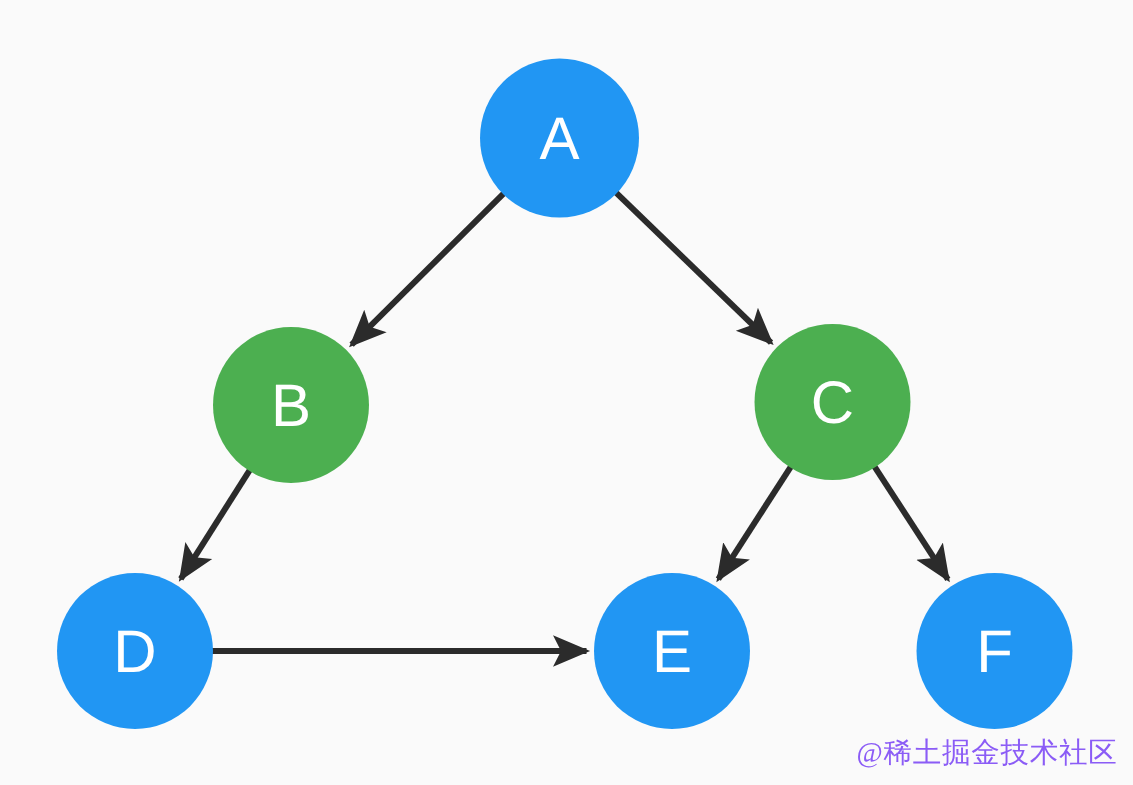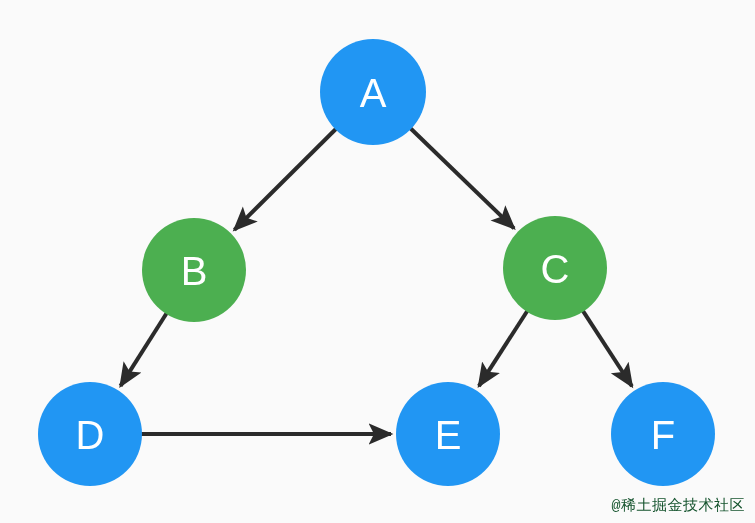--- a/index.html
+++ b/index.html
@@ -40,24 +40,24 @@
     text-anchor: middle;
     dominant-baseline: central;
     fill: #ffffff;
     -webkit-user-select: none;
     user-select: none;
   }
   #watermark {
     position: absolute;
     right: 10px;
     bottom: 8px;
-    font-family: Liberation Mono, monospace;
-    font-size: 15px;
+    font-family: Liberation Serif, serif;
+    font-size: 19px;
     letter-spacing: 0.5px;
-    color: #14532d;
+    color: #8b5cf6;
     white-space: nowrap;
     -webkit-user-select: none;
     user-select: none;
   }
 </style>
 </head>
 <body>
 
 <div id="canvas-wrap">
   <svg id="graph-svg" viewBox="0 0 755 523" xmlns="http://www.w3.org/2000/svg">

